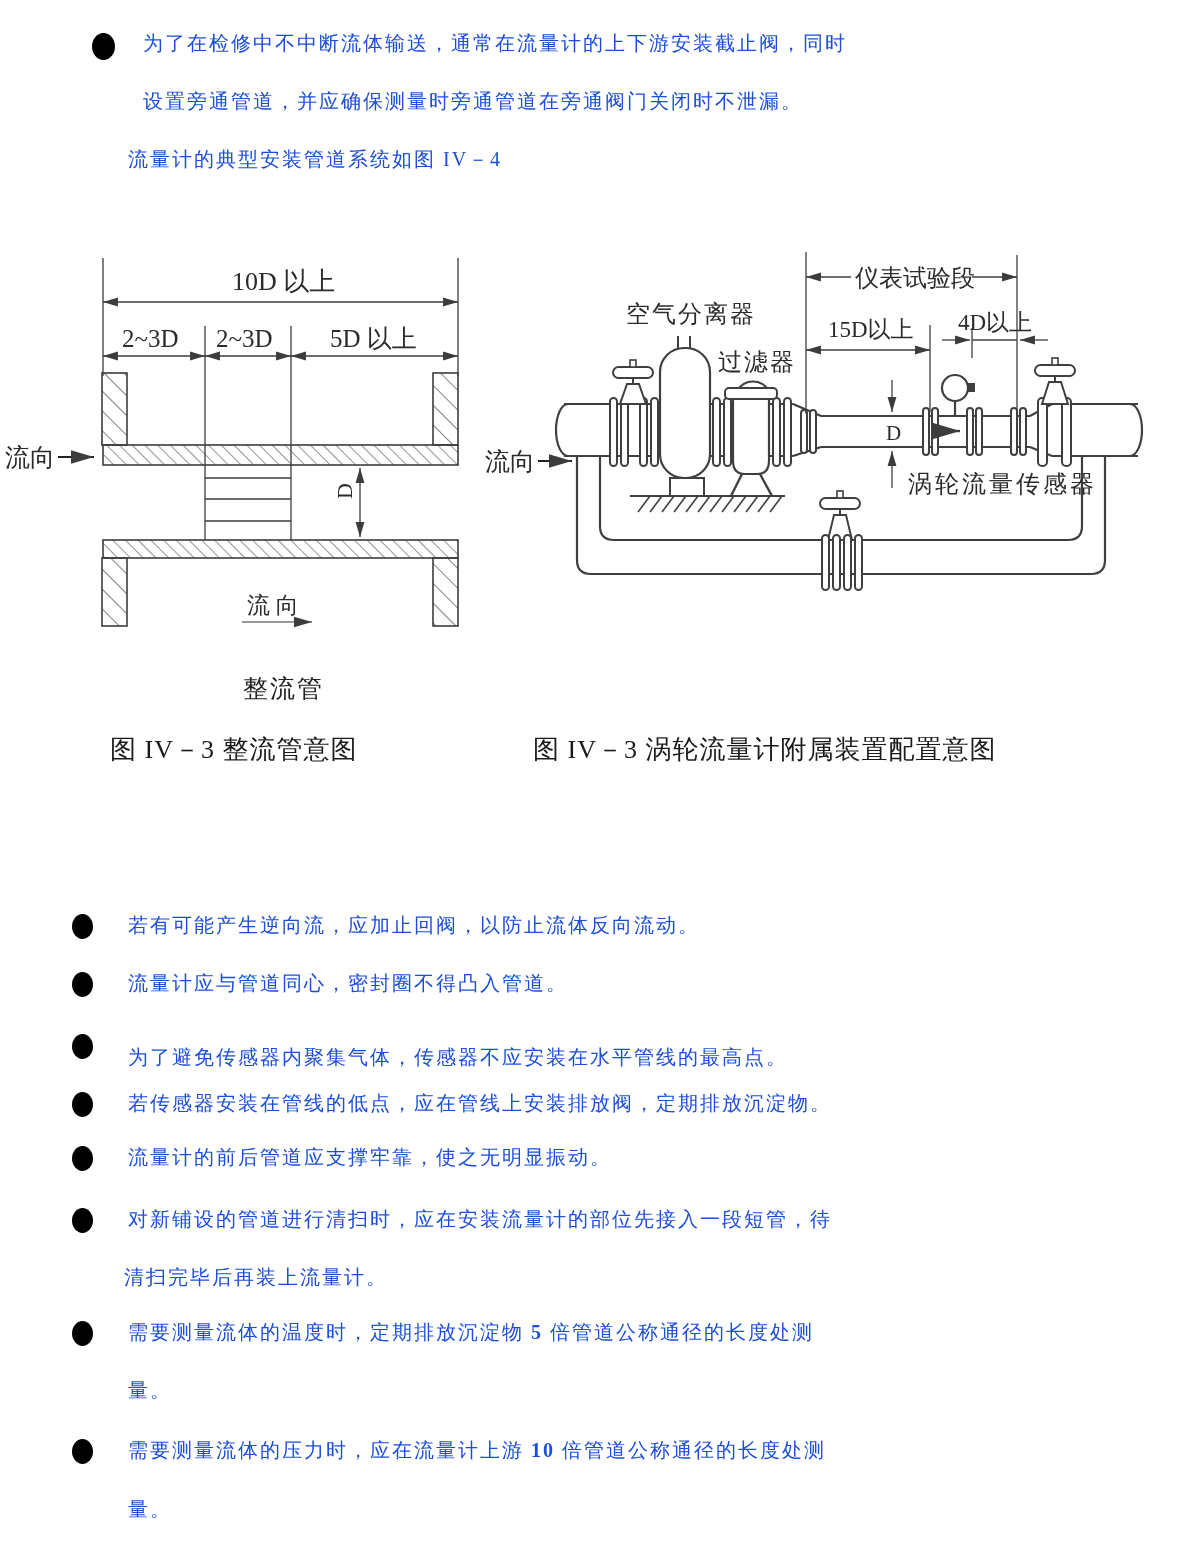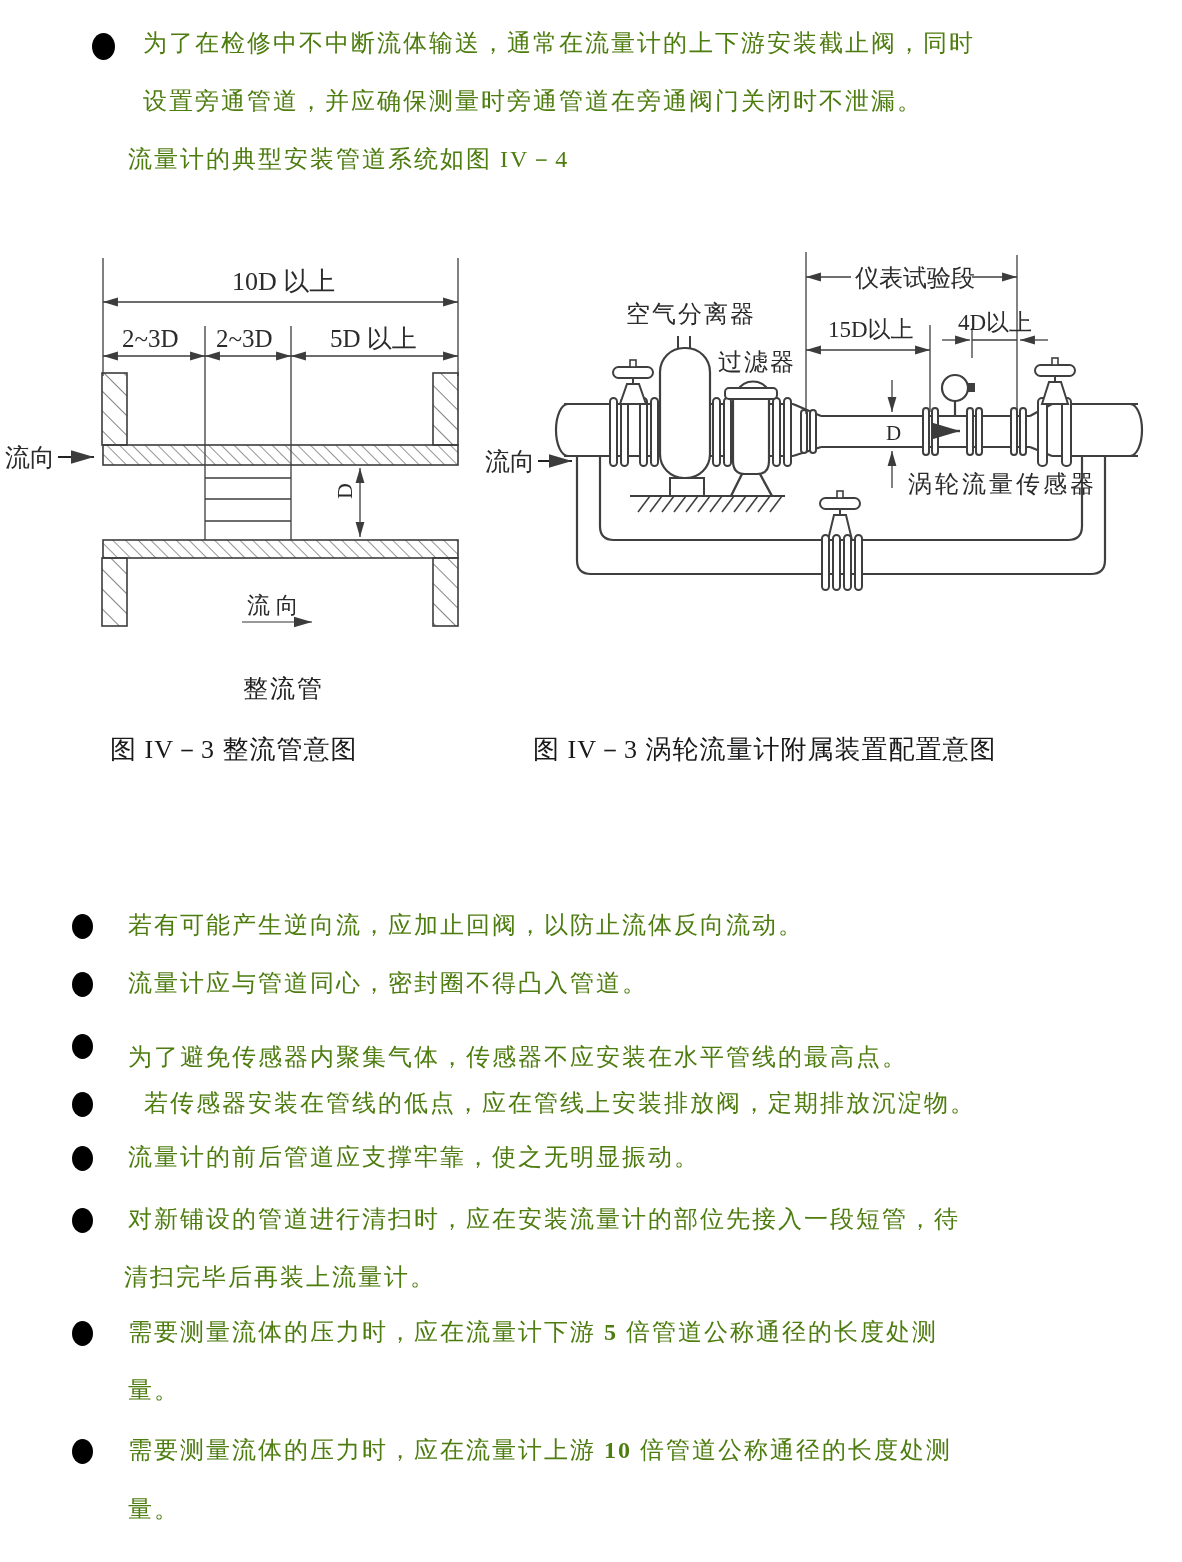--- a/index.html
+++ b/index.html
@@ -2,21 +2,21 @@
 <html><head>
 <meta charset="utf-8">
 <style>
   html,body{margin:0;padding:0;}
   body{
     width:1182px;height:1562px;position:relative;background:#ffffff;
     font-family:"Liberation Serif","DejaVu Serif",serif;color:#111;
     overflow:hidden;
   }
   .abs{position:absolute;}
-  .txt{font-size:24px;line-height:34px;letter-spacing:2px;white-space:nowrap;color:#4d7c0f;}
+  .txt{font-size:20px;line-height:34px;letter-spacing:2px;white-space:nowrap;color:#1d4ed8;}
   .bullet-marker{
     position:absolute;width:21px;height:25px;background:#000;border-radius:50%;
   }
   .caption{font-size:26px;letter-spacing:1px;white-space:nowrap;color:#1a1a1a;}
   .figlabel{font-size:25px;letter-spacing:2px;white-space:nowrap;color:#222;}
   b.num{font-weight:bold;}
   svg text{font-family:"Liberation Serif","DejaVu Serif",serif;fill:#2b2b2b;}
 </style>
 </head>
 <body>
@@ -237,28 +237,28 @@
 <div class="bullet-marker abs" style="left:72px;top:914px;"></div>
 <div class="txt abs" style="left:128px;top:908px;">若有可能产生逆向流，应加止回阀，以防止流体反向流动。</div>
 
 <div class="bullet-marker abs" style="left:72px;top:972px;"></div>
 <div class="txt abs" style="left:128px;top:966px;">流量计应与管道同心，密封圈不得凸入管道。</div>
 
 <div class="bullet-marker abs" style="left:72px;top:1034px;"></div>
 <div class="txt abs" style="left:128px;top:1028px;margin-top:12px;">为了避免传感器内聚集气体，传感器不应安装在水平管线的最高点。</div>
 
 <div class="bullet-marker abs" style="left:72px;top:1092px;"></div>
-<div class="txt abs" style="left:144px;top:1086px;">若传感器安装在管线的低点，应在管线上安装排放阀，定期排放沉淀物。</div>
+<div class="txt abs" style="left:128px;top:1086px;">若传感器安装在管线的低点，应在管线上安装排放阀，定期排放沉淀物。</div>
 
 <div class="bullet-marker abs" style="left:72px;top:1146px;"></div>
 <div class="txt abs" style="left:128px;top:1140px;">流量计的前后管道应支撑牢靠，使之无明显振动。</div>
 
 <div class="bullet-marker abs" style="left:72px;top:1208px;"></div>
 <div class="txt abs" style="left:128px;top:1202px;">对新铺设的管道进行清扫时，应在安装流量计的部位先接入一段短管，待</div>
 <div class="txt abs" style="left:124px;top:1260px;">清扫完毕后再装上流量计。</div>
 
 <div class="bullet-marker abs" style="left:72px;top:1321px;"></div>
-<div class="txt abs" style="left:128px;top:1315px;"><span>需要测量流体的压力时，应在流量计下游 </span><b class="num">5</b><span> 倍管道公称通径的长度处测</span></div>
+<div class="txt abs" style="left:128px;top:1315px;"><span>需要测量流体的温度时，定期排放沉淀物 </span><b class="num">5</b><span> 倍管道公称通径的长度处测</span></div>
 <div class="txt abs" style="left:128px;top:1373px;">量。</div>
 
 <div class="bullet-marker abs" style="left:72px;top:1439px;"></div>
 <div class="txt abs" style="left:128px;top:1433px;"><span>需要测量流体的压力时，应在流量计上游 </span><b class="num">10</b><span> 倍管道公称通径的长度处测</span></div>
 <div class="txt abs" style="left:128px;top:1492px;">量。</div>
 
 </body></html>

